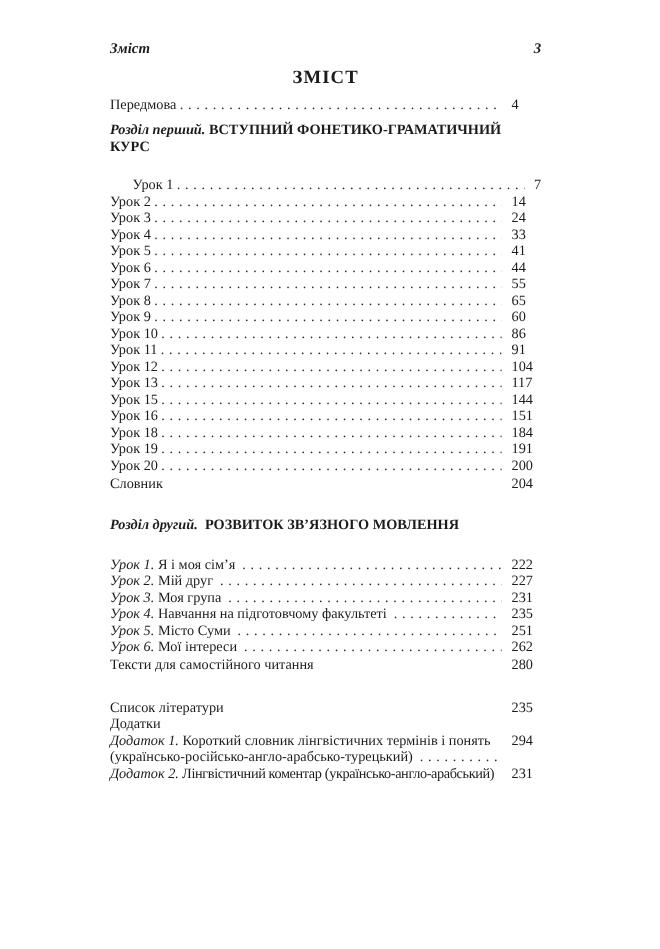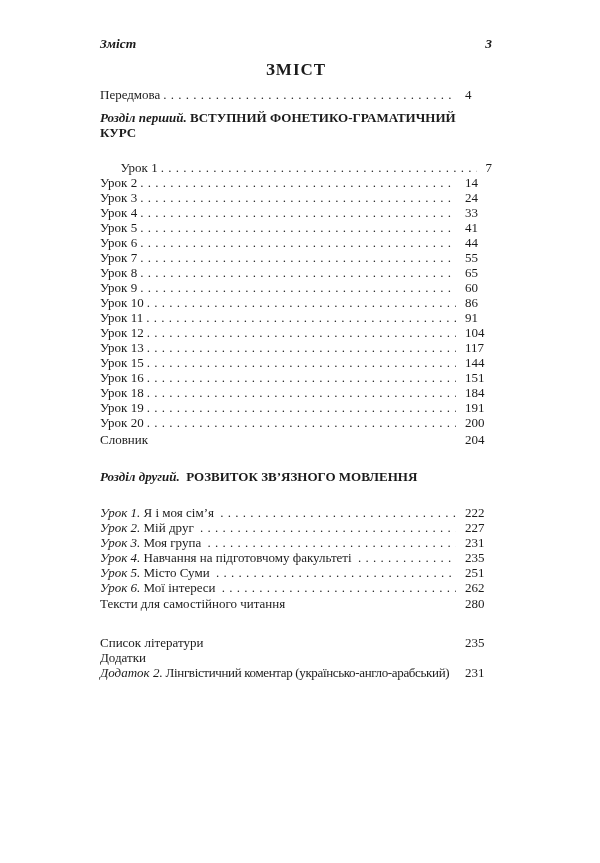--- a/index.html
+++ b/index.html
@@ -361,20 +361,33 @@
           <span class="page-num">235</span>
         </div>
         <div class="toc-row">
           <div class="row-body">
             <div class="row-line">
               <span class="entry-text">Додатки</span>
             </div>
           </div>
           <span class="page-num"></span>
         </div>
+        <div class="toc-row">
+          <div class="row-body">
+            <div class="row-line">
+              <span class="pfx">Додаток 1.</span>
+              <span class="entry-text"> Короткий словник лінгвістичних термінів і понять</span>
+            </div>
+            <div class="row-line">
+              <span class="entry-text">(українсько-російсько-англо-арабсько-турецький) </span>
+              <span class="leader"></span>
+            </div>
+          </div>
+          <span class="page-num">294</span>
+        </div>
         <div class="toc-row tight">
           <div class="row-body">
             <div class="row-line">
               <span class="pfx">Додаток 2.</span>
               <span class="entry-text"> Лінгвістичний коментар (українсько-англо-арабський)</span>
             </div>
           </div>
           <span class="page-num">231</span>
         </div>
       </div>

